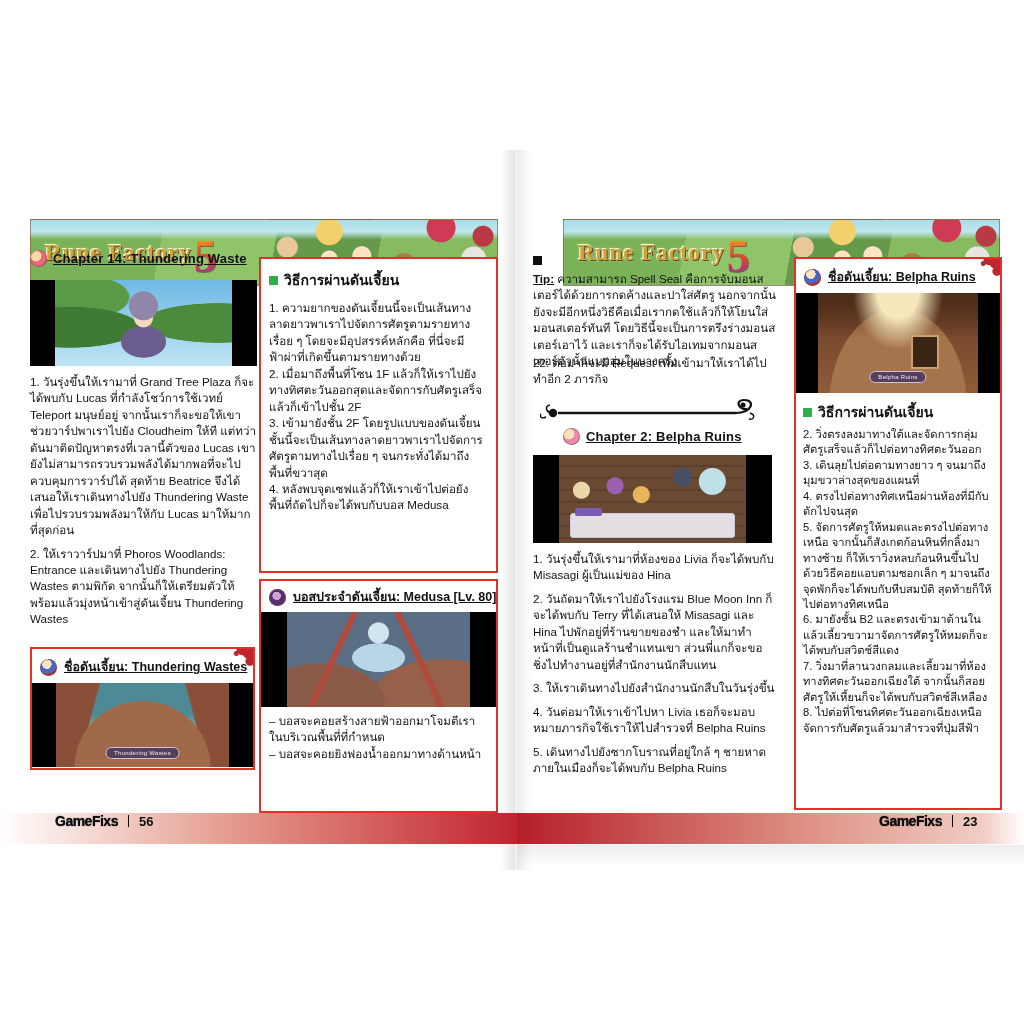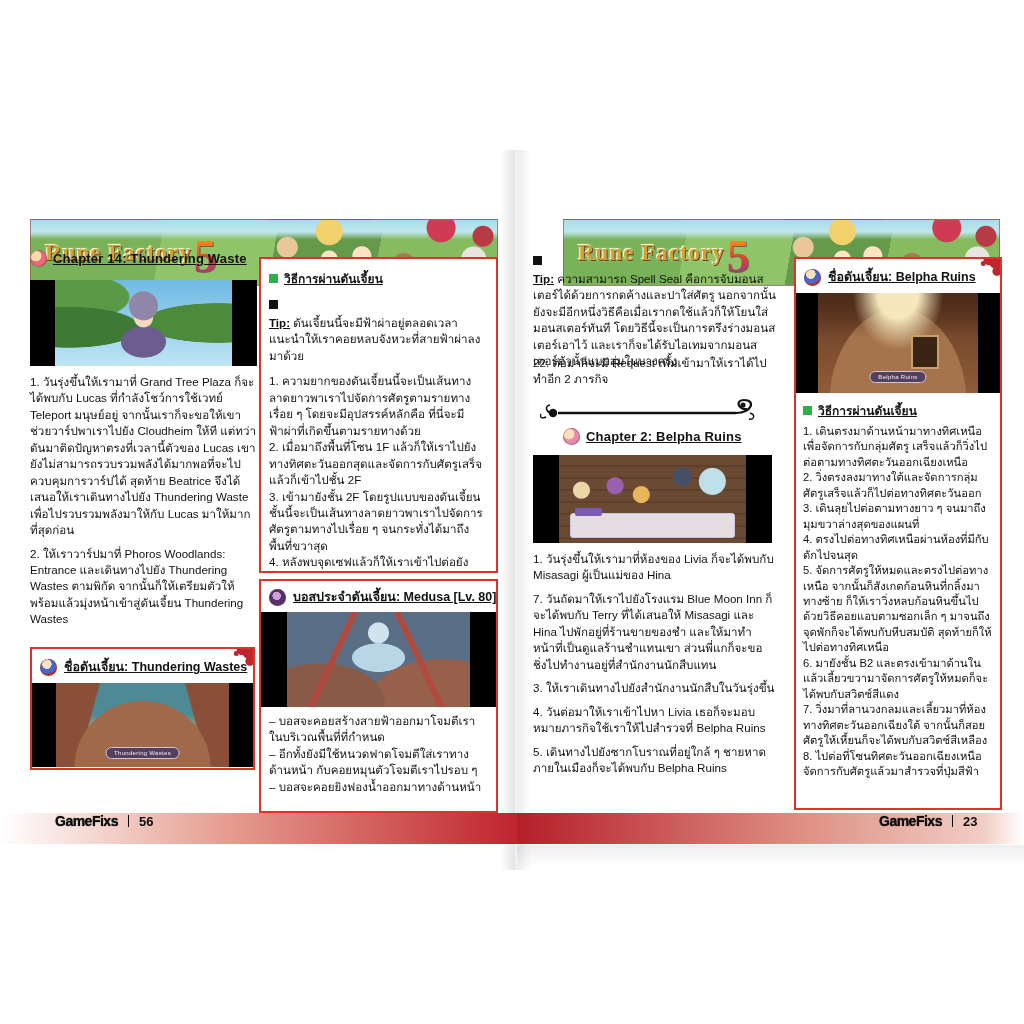--- a/index.html
+++ b/index.html
@@ -146,21 +146,21 @@
       radial-gradient(circle at 62% 10%, #c0242e 0 5px, rgba(0,0,0,0) 6px),
       radial-gradient(circle at 85% 55%, #c0242e 0 4px, rgba(0,0,0,0) 5px),
       radial-gradient(circle at 45% 25%, #c0242e 0 2px, rgba(0,0,0,0) 3px);
   }
   .boxhead{display:flex;align-items:center;gap:7px;padding:8px 8px 6px 8px;}
   .boxhead .t{font-weight:bold;font-size:12.5px;text-decoration:underline;white-space:nowrap;}
   .green-title{display:flex;align-items:center;gap:6px;margin:6px 0 4px 0;}
   .sq{width:9px;height:9px;flex:0 0 9px;}
   .sq.green{background:#2fae4a;}
   .sq.black{background:#111;}
-  .green-title .t{font-weight:bold;font-size:12px;text-decoration:underline;}
+  .green-title .t{font-weight:bold;font-size:14px;}
   .tipline{display:flex;gap:6px;margin:8px 0 0 0;flex-direction:column;}
   .tipline .sq{margin-top:4px;}
   .tiplabel{font-weight:bold;text-decoration:underline;}
   .body-txt{font-size:11.6px;line-height:1.42;}
   .body-txt p{margin:0 0 7px 0;}
   .steps p{margin:0;}
   .notes p{margin:0;}
   
   .flourish{width:226px;height:26px;}
   
@@ -221,43 +221,38 @@
       <span class="nameplate">Thundering Wastes</span>
     </div>
   </div>
 </div>
 
 <div class="abs redbox" style="left:259px;top:257px;width:239px;height:316px;padding:4px 8px;">
   <div class="green-title">
     <span class="sq green"></span>
     <span class="t">วิธีการผ่านดันเจี้ยน</span>
   </div>
-  <div class="tipline body-txt">
-    <span class="sq black"></span>
-    <span><span class="tiplabel">Tip:</span> <span>ดันเจี้ยนนี้จะมีฟ้าผ่าอยู่ตลอดเวลา แนะนำให้เราคอยหลบจังหวะที่สายฟ้าผ่าลงมาด้วย</span></span>
-  </div>
   <div class="body-txt steps" style="margin-top:9px;">
     <p>1. ความยากของดันเจี้ยนนี้จะเป็นเส้นทางลาดยาวพาเราไปจัดการศัตรูตามรายทางเรื่อย ๆ โดยจะมีอุปสรรค์หลักคือ ที่นี่จะมีฟ้าผ่าที่เกิดขึ้นตามรายทางด้วย</p>
     <p>2. เมื่อมาถึงพื้นที่โซน 1F แล้วก็ให้เราไปยังทางทิศตะวันออกสุดและจัดการกับศัตรูเสร็จแล้วก็เข้าไปชั้น 2F</p>
     <p>3. เข้ามายังชั้น 2F โดยรูปแบบของดันเจี้ยนชั้นนี้จะเป็นเส้นทางลาดยาวพาเราไปจัดการศัตรูตามทางไปเรื่อย ๆ จนกระทั่งได้มาถึงพื้นที่ขวาสุด</p>
     <p>4. หลังพบจุดเซฟแล้วก็ให้เราเข้าไปต่อยังพื้นที่ถัดไปก็จะได้พบกับบอส Medusa</p>
   </div>
 </div>
 
 <div class="abs redbox" style="left:259px;top:579px;width:239px;height:234px;">
   <div class="boxhead" style="padding:6px 8px 5px 8px;">
     <span class="chip-icon v3"></span>
     <span class="t">บอสประจำดันเจี้ยน: Medusa [Lv. 80]</span>
   </div>
   <div class="shot" style="position:relative;width:100%;height:95px;">
     <div class="scene scene-medusa"></div>
   </div>
   <div class="body-txt notes" style="padding:6px 8px 0 8px;">
     <p>– บอสจะคอยสร้างสายฟ้าออกมาโจมตีเราในบริเวณพื้นที่ที่กำหนด</p>
-    <p>– อีกทั้งยังมีใช้หนวดฟาดโจมตีใส่เราทางด้านหน้า กับคอยหมุนตัวโจมตีเราไปรอบ ๆ</p>
     <p>– บอสจะคอยยิงฟองน้ำออกมาทางด้านหน้า</p>
   </div>
 </div>
 
 <div class="abs footer-left">
   <div class="abs brand" style="left:55px;top:0;">
     <span class="nm">GameFixs</span>
     <span class="bar"></span>
     <span class="pg">56</span>
   </div>
@@ -297,21 +292,21 @@
 <div class="abs shot" style="left:533px;top:455px;width:239px;height:88px;">
   <div class="scene scene-inn">
     <div class="dialogbox">
       <div class="dialogtag"></div>
     </div>
   </div>
 </div>
 
 <div class="abs body-txt" style="left:533px;top:551px;width:242px;">
   <p>1. วันรุ่งขึ้นให้เรามาที่ห้องของ Livia ก็จะได้พบกับ Misasagi ผู้เป็นแม่ของ Hina</p>
-  <p>7. วันถัดมาให้เราไปยังโรงแรม Blue Moon Inn ก็จะได้พบกับ Terry ที่ได้เสนอให้ Misasagi และ Hina ไปพักอยู่ที่ร้านขายของชำ และให้มาทำหน้าที่เป็นดูแลร้านชำแทนเขา ส่วนพี่แกก็จะขอชิ่งไปทำงานอยู่ที่สำนักงานนักสืบแทน</p>
+  <p>2. วันถัดมาให้เราไปยังโรงแรม Blue Moon Inn ก็จะได้พบกับ Terry ที่ได้เสนอให้ Misasagi และ Hina ไปพักอยู่ที่ร้านขายของชำ และให้มาทำหน้าที่เป็นดูแลร้านชำแทนเขา ส่วนพี่แกก็จะขอชิ่งไปทำงานอยู่ที่สำนักงานนักสืบแทน</p>
   <p>3. ให้เราเดินทางไปยังสำนักงานนักสืบในวันรุ่งขึ้น</p>
   <p>4. วันต่อมาให้เราเข้าไปหา Livia เธอก็จะมอบหมายภารกิจใช้เราให้ไปสำรวจที่ Belpha Ruins</p>
   <p>5. เดินทางไปยังซากโบราณที่อยู่ใกล้ ๆ ชายหาดภายในเมืองก็จะได้พบกับ Belpha Ruins</p>
 </div>
 
 <div class="abs redbox" style="left:794px;top:257px;width:208px;height:553px;">
   <div class="corner-splat"></div>
   <div class="boxhead">
     <span class="chip-icon v2"></span>
     <span class="t">ชื่อดันเจี้ยน: Belpha Ruins</span>
@@ -321,21 +316,20 @@
       <div class="door-frame"></div>
       <span class="nameplate">Belpha Ruins</span>
     </div>
   </div>
   <div style="padding:2px 7px 0 7px;">
     <div class="green-title">
       <span class="sq green"></span>
       <span class="t">วิธีการผ่านดันเจี้ยน</span>
     </div>
     <div class="body-txt steps" style="font-size:11.2px;line-height:1.38;">
-      <p>1. เดินตรงมาด้านหน้ามาทางทิศเหนือเพื่อจัดการกับกลุ่มศัตรู เสร็จแล้วก็วิ่งไปต่อตามทางทิศตะวันออกเฉียงเหนือ</p>
       <p>2. วิ่งตรงลงมาทางใต้และจัดการกลุ่มศัตรูเสร็จแล้วก็ไปต่อทางทิศตะวันออก</p>
       <p>3. เดินลุยไปต่อตามทางยาว ๆ จนมาถึงมุมขวาล่างสุดของแผนที่</p>
       <p>4. ตรงไปต่อทางทิศเหนือผ่านห้องที่มีกับดักไปจนสุด</p>
       <p>5. จัดการศัตรูให้หมดและตรงไปต่อทางเหนือ จากนั้นก็สังเกตก้อนหินที่กลิ้งมาทางซ้าย ก็ให้เราวิ่งหลบก้อนหินขึ้นไป ด้วยวิธีคอยแอบตามซอกเล็ก ๆ มาจนถึงจุดพักก็จะได้พบกับหีบสมบัติ สุดท้ายก็ให้ไปต่อทางทิศเหนือ</p>
       <p>6. มายังชั้น B2 และตรงเข้ามาด้านในแล้วเลี้ยวขวามาจัดการศัตรูให้หมดก็จะได้พบกับสวิตช์สีแดง</p>
       <p>7. วิ่งมาที่ลานวงกลมและเลี้ยวมาที่ห้องทางทิศตะวันออกเฉียงใต้ จากนั้นก็สอยศัตรูให้เหี้ยนก็จะได้พบกับสวิตช์สีเหลือง</p>
       <p>8. ไปต่อที่โซนทิศตะวันออกเฉียงเหนือจัดการกับศัตรูแล้วมาสำรวจที่ปุ่มสีฟ้า</p>
     </div>
   </div>
 </div>

